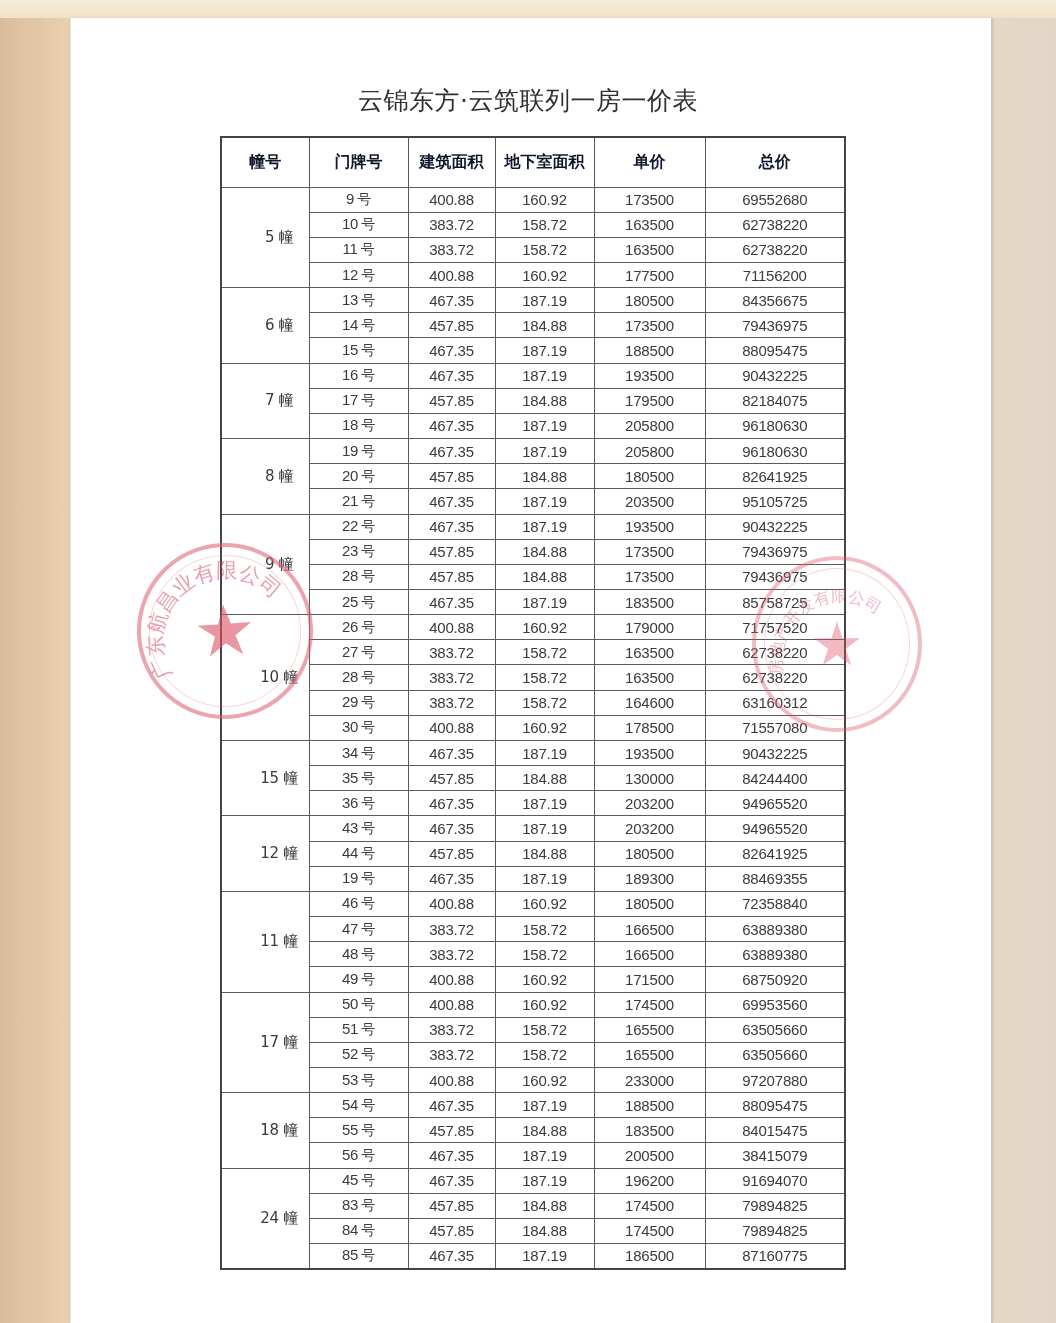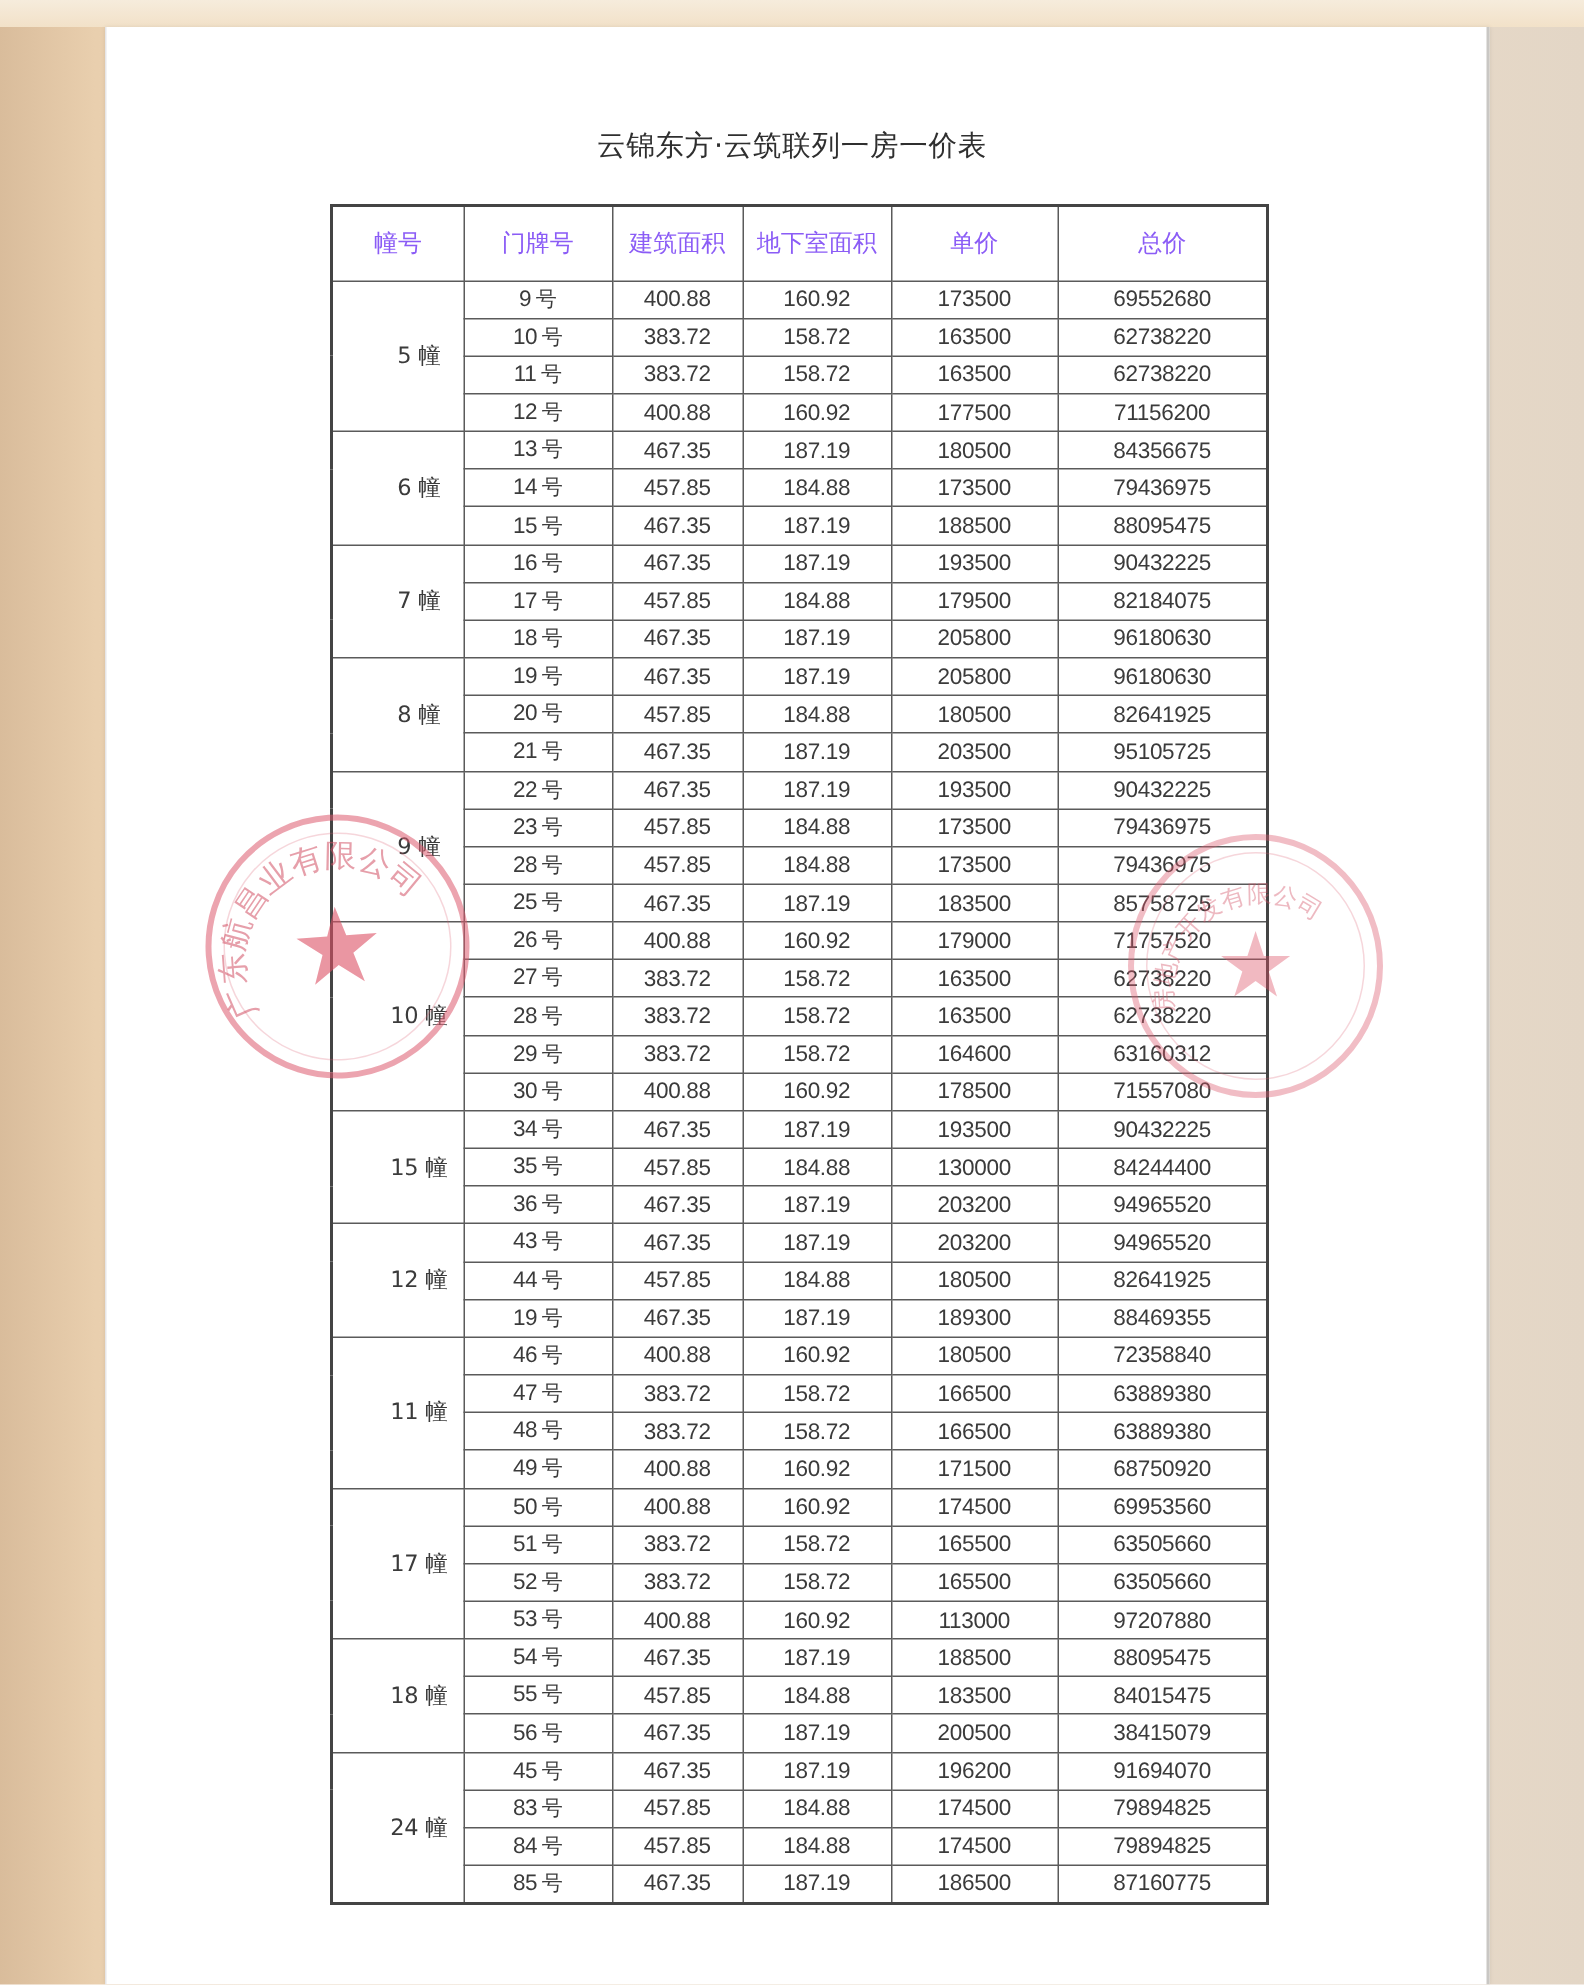--- a/index.html
+++ b/index.html
@@ -16,37 +16,37 @@
   .paper {
     position: absolute; left: 70px; top: 18px; width: 923px; height: 1305px;
     background: #ffffff;
     border-left: 1px solid #e6e6e8;
     border-right: 2px solid #c9c7c4;
     box-shadow: 0 0 3px rgba(0,0,0,0.08);
   }
   .doc-title {
     position: absolute; left: 0; top: 84px; width: 1056px; text-align: center;
     font-family: "DejaVu Sans", sans-serif;
-    font-size: 19px; color: #2f2f2f; letter-spacing: 0.5px;
+    font-size: 25px; color: #2f2f2f; letter-spacing: 0.5px;
   }
   table.price {
     position: absolute; left: 220px; top: 136px;
     border-collapse: collapse;
     font-family: "Liberation Sans Narrow", "Liberation Sans", sans-serif;
     color: #3b3b3b;
     border: 2px solid #444;
   }
   table.price th, table.price td {
     border: 1px solid #5a5a5a;
     text-align: center; vertical-align: middle;
     padding: 0;
   }
   table.price th {
-    height: 50px; font-weight: normal; font-size: 16px;
-    font-family: "DejaVu Sans", sans-serif; color: #8b5cf6; line-height: 20px;
+    height: 50px; font-weight: bold; font-size: 16px;
+    font-family: "DejaVu Sans", sans-serif; color: #0f172a; line-height: 20px;
   }
   table.price td { height: 25.16px; font-size: 15px; letter-spacing: -0.2px; }
   td.bldg { font-family: "DejaVu Sans", sans-serif; font-size: 14px; text-align: left; padding-left: 28px !important; }
   .c1 { width: 88px; } .c2 { width: 99px; } .c3 { width: 87px; }
   .c4 { width: 99px; } .c5 { width: 111px; } .c6 { width: 140px; }
   .unit-suffix { font-family: "DejaVu Sans", sans-serif; font-size: 14px; margin-left: 3px; }
 
   .stamp {
     position: absolute; border-radius: 50%;
     border: 4px solid rgba(220, 90, 110, 0.55);
@@ -341,21 +341,21 @@
         <td><span>52</span><span class="unit-suffix">号</span></td>
         <td>383.72</td>
         <td>158.72</td>
         <td>165500</td>
         <td>63505660</td>
       </tr>
       <tr>
         <td><span>53</span><span class="unit-suffix">号</span></td>
         <td>400.88</td>
         <td>160.92</td>
-        <td>113000</td>
+        <td>233000</td>
         <td>97207880</td>
       </tr>
       <tr>
         <td class="bldg" rowspan="3">18 幢</td>
         <td><span>54</span><span class="unit-suffix">号</span></td>
         <td>467.35</td>
         <td>187.19</td>
         <td>188500</td>
         <td>88095475</td>
       </tr>

